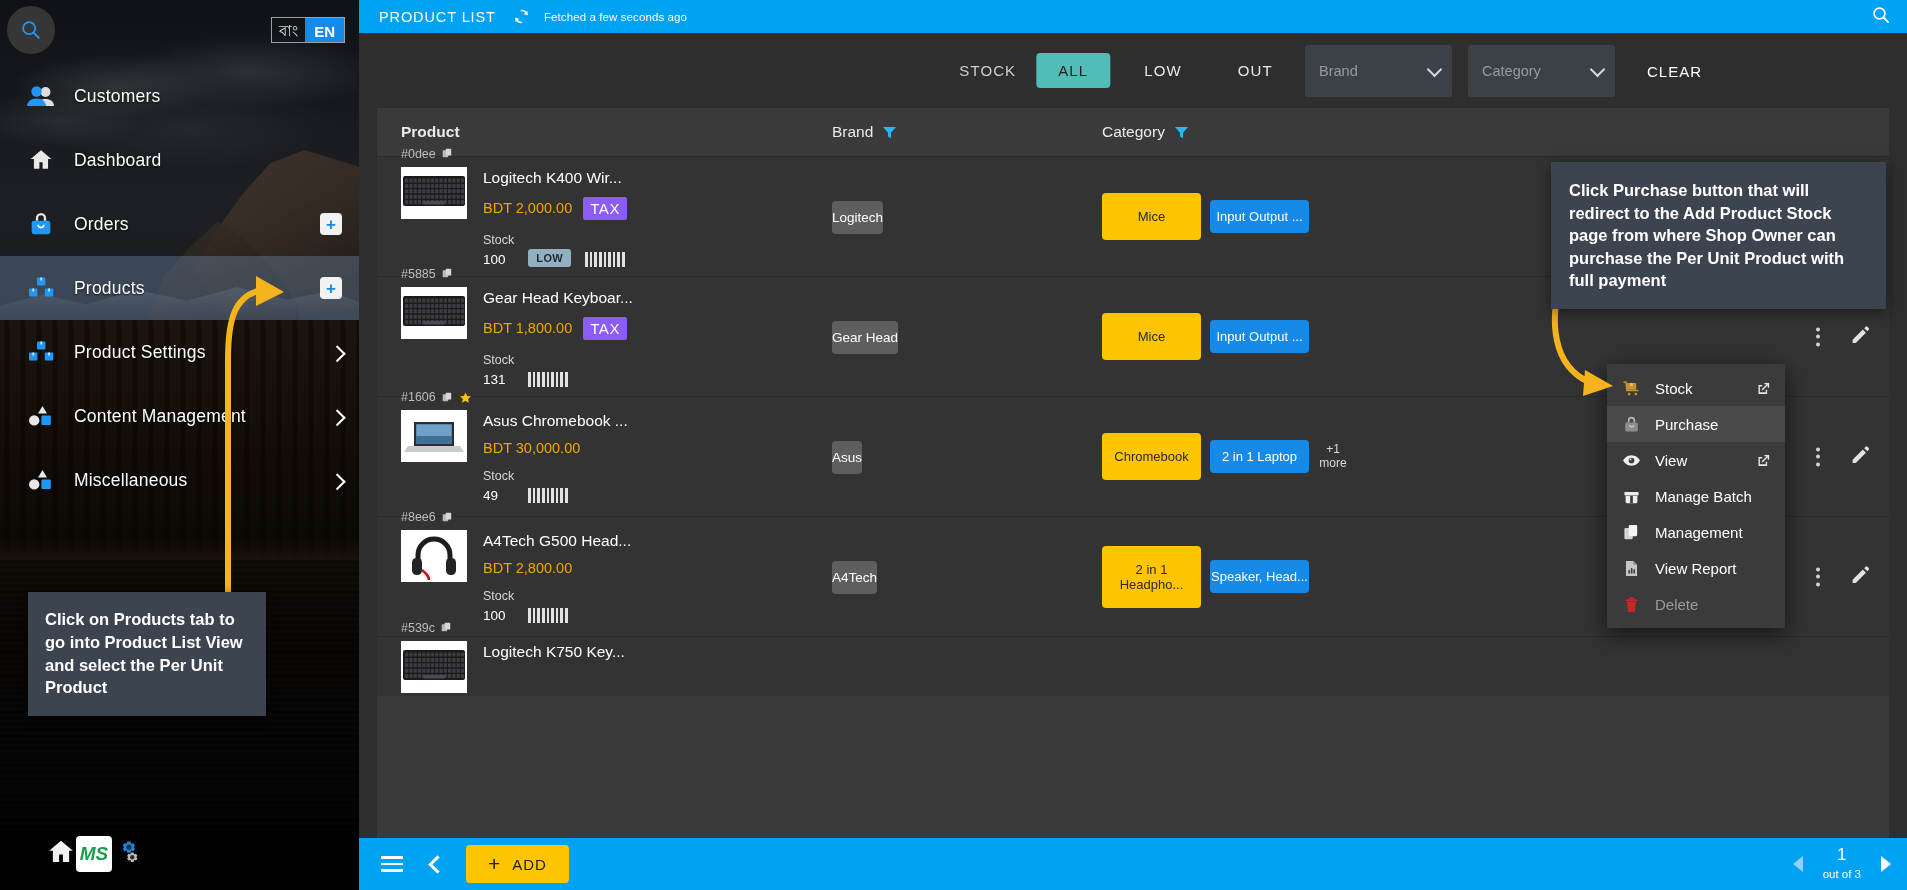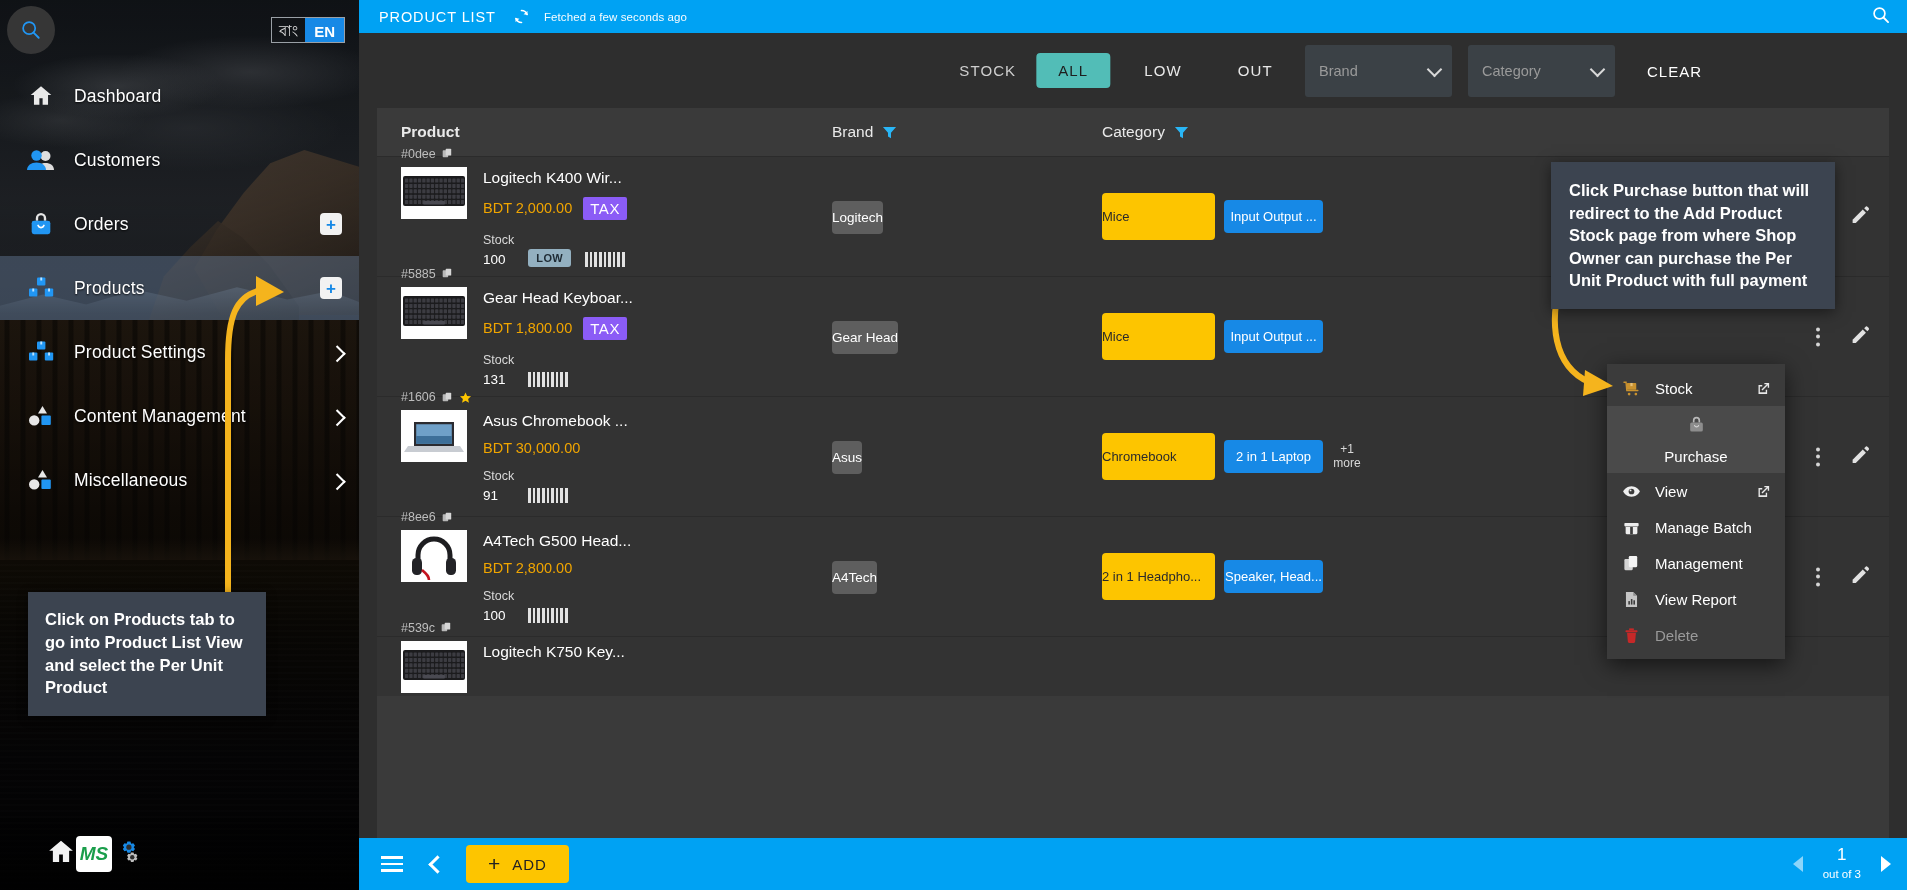--- a/index.html
+++ b/index.html
@@ -214,46 +214,46 @@
   .stockline { display:flex; align-items:flex-end; gap:14px;}
   .stocklab { color:#d9d9d9; font-size:12.5px; }
   .stockval { color:#ffffff; font-size:13.5px; margin-top:5px;}
   .lowchip { background:#93b0c0; color:#1e2a33; font-size:11px; font-weight:700; padding:3px 8px; border-radius:3px; letter-spacing:.4px;}
   .c-brand { width:270px; }
   .chip-brand {
     background:#5e5e5e; color:#fff; font-size:13.5px; border-radius:4px;
     padding:9px 0; width:99px; text-align:center; cursor:pointer;
   }
   .c-cat { flex:1; display:flex; align-items:center; gap:9px; }
-  .chip-y { background:#fdc500; color:#2b2b2b; font-size:13px; border-radius:4px; padding:16px 0; width:113px; text-align:left; cursor:pointer;}
+  .chip-y { background:#fdc500; color:#2b2b2b; font-size:13px; border-radius:4px; padding:16px 0; width:99px; text-align:center; cursor:pointer;}
   .chip-b { background:#1789e6; color:#fff; font-size:13px; border-radius:4px; padding:9px 0; width:99px; text-align:center; cursor:pointer;}
   .more { color:#d9d9d9; font-size:12px; line-height:1.15; text-align:center; width:30px;}
   .rowActions { position:absolute; right:18px; top:50%; transform:translateY(-50%); display:flex; align-items:center; gap:26px;}
   .kebab { display:flex; flex-direction:column; gap:3.5px; cursor:pointer; padding:4px;}
   .kebab i { width:4px;height:4px;border-radius:50%;background:#d6d6d6;display:block;}
 
   
   .barcode { display:flex; gap:2px; align-items:flex-end; height:15px; }
   .barcode b { display:block; width:2px; background:#e2e2e2; height:15px; }
   .barcode b.t { width:3px; }
 
   
   #ctxMenu {
     position:absolute; left:1248px; top:364px; width:178px; z-index:40;
     background:#3b3b3b; box-shadow:0 6px 22px rgba(0,0,0,.6); padding: 6px 0;
   }
   .ctx-item { display:flex; align-items:center; gap:14px; padding:8px 14px; cursor:pointer; color:#fff; font-size:15px;}
-  .ctx-item.hl { background:#4a4a4a;flex-direction:column; }
+  .ctx-item.hl { background:#4a4a4a; }
   .ctx-item.dim { color:#9a9a9a; }
   .ctx-ico { width:20px; height:20px; flex:none; display:flex; align-items:center; justify-content:center;}
   .ext { margin-left:auto; }
 
   
   #annTip {
-    position:absolute; left:1192px; top:162px; width:284px; z-index:45;
+    position:absolute; left:1192px; top:162px; width:335px; z-index:45;
     background:#3c4450; color:#fff; padding:17px 18px;
     font-size:16.5px; font-weight:700; line-height:1.37;
     box-shadow:0 3px 14px rgba(0,0,0,.5);
   }
   #mainArrow { position:absolute; left:1150px; top:270px; width:260px; height:180px; z-index:44; pointer-events:none; }
 
   
   #bottombar {
     position:absolute; left:0; right:0; bottom:0; height:52px; background:#00a2f3;
     display:flex; align-items:center; padding-left:18px;
@@ -299,38 +299,38 @@
 
     <div id="langSwitch">
       <span class="bn">বাং</span>
       <span class="en">EN</span>
     </div>
 
     <nav id="nav">
 
       <div class="nav-item">
         <span class="nav-ico">
-          <svg width="26" height="26" viewBox="0 0 24 24">
-              <path d="M12 3 2.5 11h3v9h5v-6h3v6h5v-9h3Z" fill="#e9e9e9"></path>
-              <path d="M12 3 2.5 11h3v9h3V11l3.5-5Z" fill="#2196f3" opacity=".0"></path>
-            </svg>
-        </span>
-        <span class="nav-label">Dashboard</span>
-      </div>
-
-      <div class="nav-item">
-        <span class="nav-ico">
           <svg width="28" height="26" viewBox="0 0 28 24">
             <circle cx="18.5" cy="8" r="5" fill="#dedede"></circle>
               <path d="M10 22c0-4.4 3.8-7 8.5-7s8.5 2.6 8.5 7Z" fill="#dedede"></path>
             <circle cx="9.5" cy="7.5" r="5.2" fill="#2196f3"></circle>
               <path d="M0 22c0-4.7 4.2-7.6 9.5-7.6S19 17.3 19 22Z" fill="#2196f3"></path>
           </svg>
         </span>
         <span class="nav-label">Customers</span>
+      </div>
+
+      <div class="nav-item">
+        <span class="nav-ico">
+          <svg width="26" height="26" viewBox="0 0 24 24">
+              <path d="M12 3 2.5 11h3v9h5v-6h3v6h5v-9h3Z" fill="#e9e9e9"></path>
+              <path d="M12 3 2.5 11h3v9h3V11l3.5-5Z" fill="#2196f3" opacity=".0"></path>
+            </svg>
+        </span>
+        <span class="nav-label">Dashboard</span>
       </div>
 
       <div class="nav-item">
         <span class="nav-ico">
           <svg width="26" height="26" viewBox="0 0 24 24">
             <path d="M7.2 9V6.6a4.8 4.8 0 0 1 9.6 0V9h-2.2V6.6a2.6 2.6 0 0 0-5.2 0V9Z" fill="#e4e4e4"></path>
             <rect x="3.4" y="9" width="17.2" height="12.4" rx="2.2" fill="#2196f3"></rect>
             <path d="M9.3 13.4a2.9 2.9 0 0 0 5.4 0" fill="none" stroke="#fff" stroke-width="1.6" stroke-linecap="round"></path>
           </svg>
         </span>
@@ -767,21 +767,21 @@
                 </svg></span>
       <span class="pinfo">
         <span class="pname" style="display:block">Asus Chromebook ...</span>
         <span class="priceline">
             <span class="price">BDT 30,000.00</span>
 
           </span>
         <span class="stockline">
             <span style="display:flex;flex-direction:column">
               <span class="stocklab">Stock</span>
-              <span class="stockval">91</span>
+              <span class="stockval">49</span>
             </span>
 
             <span class="barcode">
                     <b class="t"></b>
                     <b class=""></b>
                     <b class="t"></b>
                     <b class="t"></b>
                     <b class=""></b>
                     <b class="t"></b>
                     <b class=""></b>

